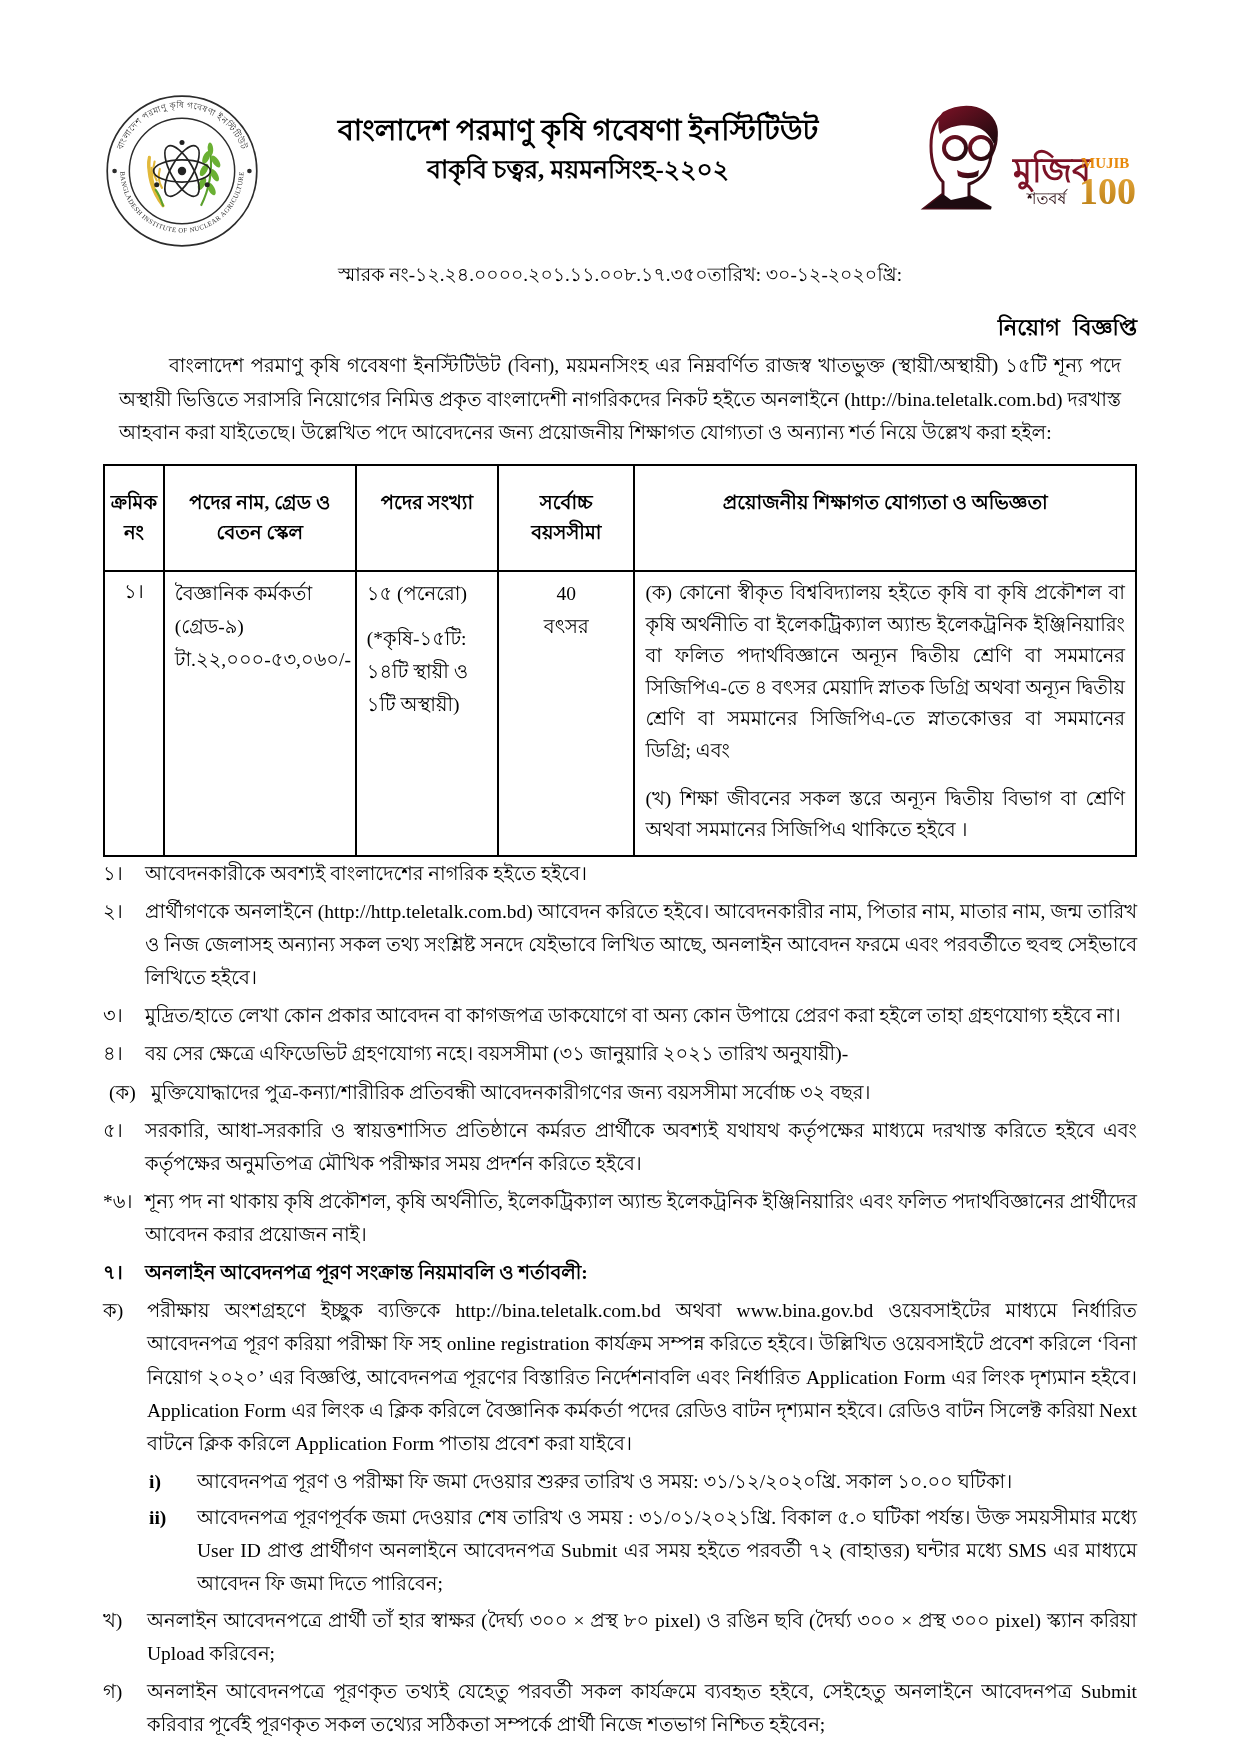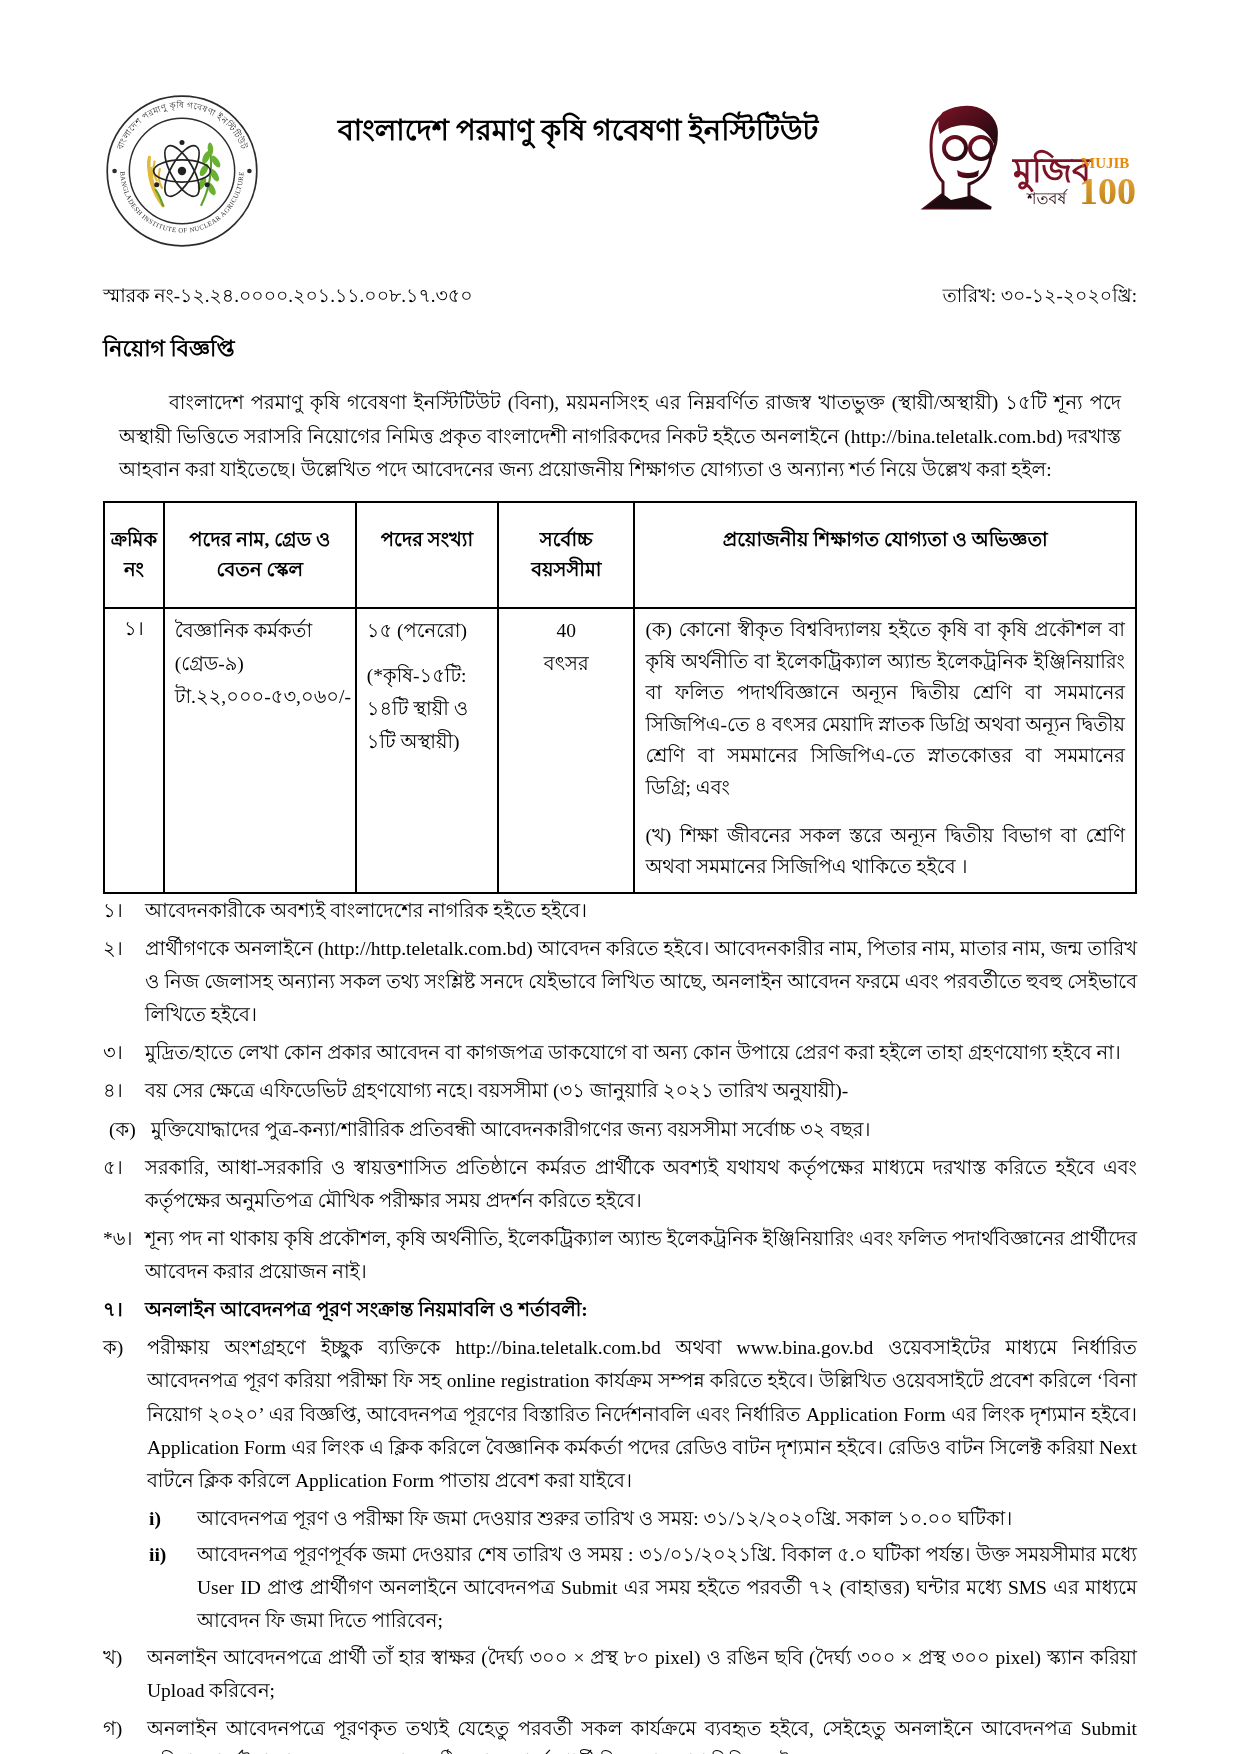--- a/index.html
+++ b/index.html
@@ -9,22 +9,22 @@
     box-sizing:border-box;padding:92px 104px 0 103px;overflow:hidden;position:relative;
   }
   
   .header{display:flex;align-items:flex-start;}
   .seal-wrap{width:168px;flex:none;}
   .titles{flex:1;text-align:center;padding-top:20px;}
   .org-name{font-size:29px;font-weight:bold;margin:0;line-height:1.3;}
   .org-address{font-size:25px;font-weight:bold;margin:4px 0 0;line-height:1.3;}
   .mujib-wrap{width:252px;flex:none;padding-top:4px;}
   
-  .memo-row{display:flex;justify-content:space-between;font-size:19px;margin-top:27px;}
-  .notice-title{text-align:left;font-weight:bold;font-size:22px;margin:18px 0 18px;}
+  .memo-row{display:flex;justify-content:center;font-size:19px;margin-top:6px;}
+  .notice-title{text-align:right;font-weight:bold;font-size:22px;margin:18px 0 2px;font-family:Liberation Mono, monospace;}
   .intro{font-size:19.5px;line-height:1.72;text-align:justify;text-indent:50px;margin:0 16px 14px;}
   
   table{width:100%;border-collapse:collapse;table-layout:fixed;}
   th,td{border:2px solid #000;padding:5px 10px;vertical-align:top;font-size:19.5px;}
   th{text-align:center;font-weight:bold;line-height:1.55;padding:22px 4px;}
   .c-serial{width:5.8%;}.c-post{width:18.6%;}.c-count{width:13.8%;}.c-age{width:13.2%;}.c-qual{width:48.6%;}
   td.center{text-align:center;}
   .cell-line{line-height:1.7;}
   .count-note{margin-top:12px;line-height:1.7;}
   .qual-p{margin:0 0 16px;text-align:justify;line-height:1.62;}
@@ -92,20 +92,21 @@
           <circle cx="75" cy="75" r="4" fill="#222222" stroke="none"></circle>
           <circle cx="75" cy="48" r="2.4" fill="#222222" stroke="none"></circle>
           <circle cx="51" cy="88" r="2.4" fill="#222222" stroke="none"></circle>
           <circle cx="99" cy="88" r="2.4" fill="#222222" stroke="none"></circle>
         </g>
       </svg>
     </div>
 
     <div class="titles">
       <div class="org-name">বাংলাদেশ পরমাণু কৃষি গবেষণা ইনস্টিটিউট</div>
+      <div class="org-address">বাকৃবি চত্বর, ময়মনসিংহ-২২০২</div>
     </div>
 
     <div class="mujib-wrap">
       <svg class="mujib-svg" width="252" height="132" viewBox="0 0 252 132">
         <defs>
           <linearGradient id="mgrad" x1="0" y1="0" x2="1" y2="1">
             <stop offset="0" stop-color="#7c1226"></stop>
             <stop offset="1" stop-color="#1a090d"></stop>
           </linearGradient>
           <linearGradient id="ggrad" x1="0" y1="0" x2="0" y2="1">

